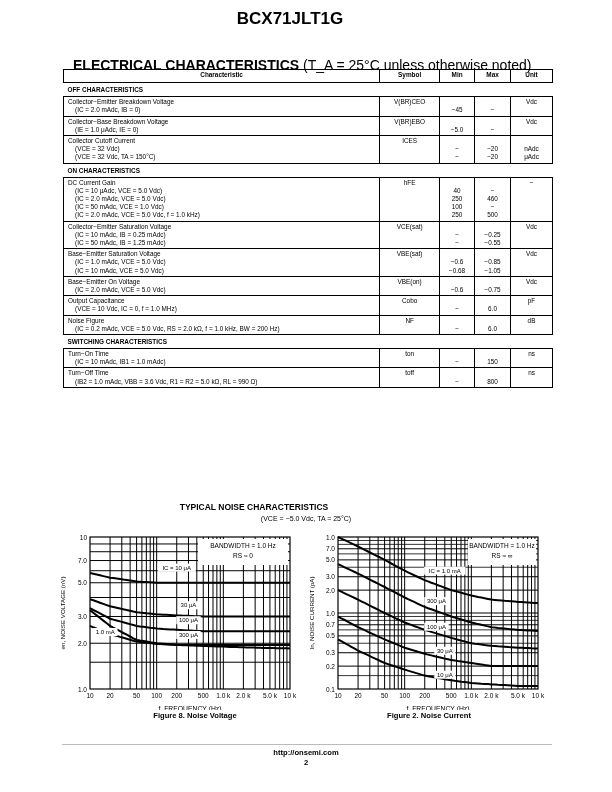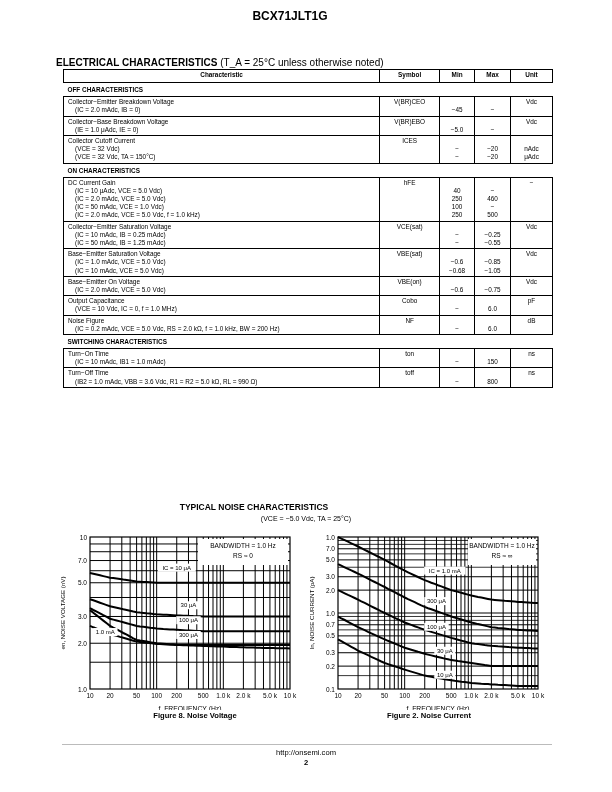--- a/index.html
+++ b/index.html
@@ -1,34 +1,34 @@
 <!DOCTYPE html>
 <html><head>
 <meta charset="utf-8">
 <style>
   html, body { margin:0; padding:0; background:#fff; }
   body { width:612px; height:792px; position:relative; overflow:hidden; font-family:"Liberation Sans", sans-serif; color:#000; }
-  .part { position:absolute; top:9px; left:0; width:580px; text-align:center; font-weight:bold; font-size:12px; }
-  .ec-title { position:absolute; top:57px; left:56px; font-size:10px; }
+  .part { position:absolute; top:9px; left:0; width:580px; text-align:center; font-weight:bold; font-size:17px; }
+  .ec-title { position:absolute; top:57px; left:73px; font-size:14px; }
   .ec-title b { font-weight:bold; }
   table.ec { position:absolute; top:69px; left:63px; width:490px; border-collapse:collapse; font-size:6.4px; line-height:8.2px; }
   table.ec td, table.ec th { padding:1px 4px; vertical-align:top; }
   table.ec th { border:1px solid #000; font-weight:bold; height:10px; text-align:center; }
   table.ec tr.sec td { font-weight:bold; padding-top:3px; padding-bottom:2px; border:none; }
   table.ec tr.row td { border:1px solid #000; }
   table.ec tr.row td.c { text-align:center; }
   td.vals div, td.cond div { height:8.2px; }
   .cond .ind { padding-left:7px; }
   .first-pad { height:8.2px; }
   .fig-title { position:absolute; top:502px; left:0; width:508px; text-align:center; font-weight:bold; font-size:8.5px; }
   .fig-sub { position:absolute; top:515px; left:0; width:612px; text-align:center; font-size:7px; }
   .chart { position:absolute; }
   .caption { position:absolute; font-weight:bold; font-size:7.6px; text-align:center; }
   .footer-line { position:absolute; top:744px; left:62px; width:490px; height:1px; background:#bbb; }
-  .footer-url { position:absolute; top:748px; left:0; width:612px; text-align:center; font-weight:normal; font-size:7.6px; }
+  .footer-url { position:absolute; top:748px; left:0; width:612px; text-align:center; font-weight:bold; font-size:7.6px; }
   .footer-page { position:absolute; top:758px; left:0; width:612px; text-align:center; font-weight:bold; font-size:7.6px; }
   svg text { font-family:"Liberation Sans", sans-serif; }
 </style>
 </head>
 <body>
 
 <div class="part">BCX71JLT1G</div>
 
 <div class="ec-title">
   <b>ELECTRICAL CHARACTERISTICS</b>

